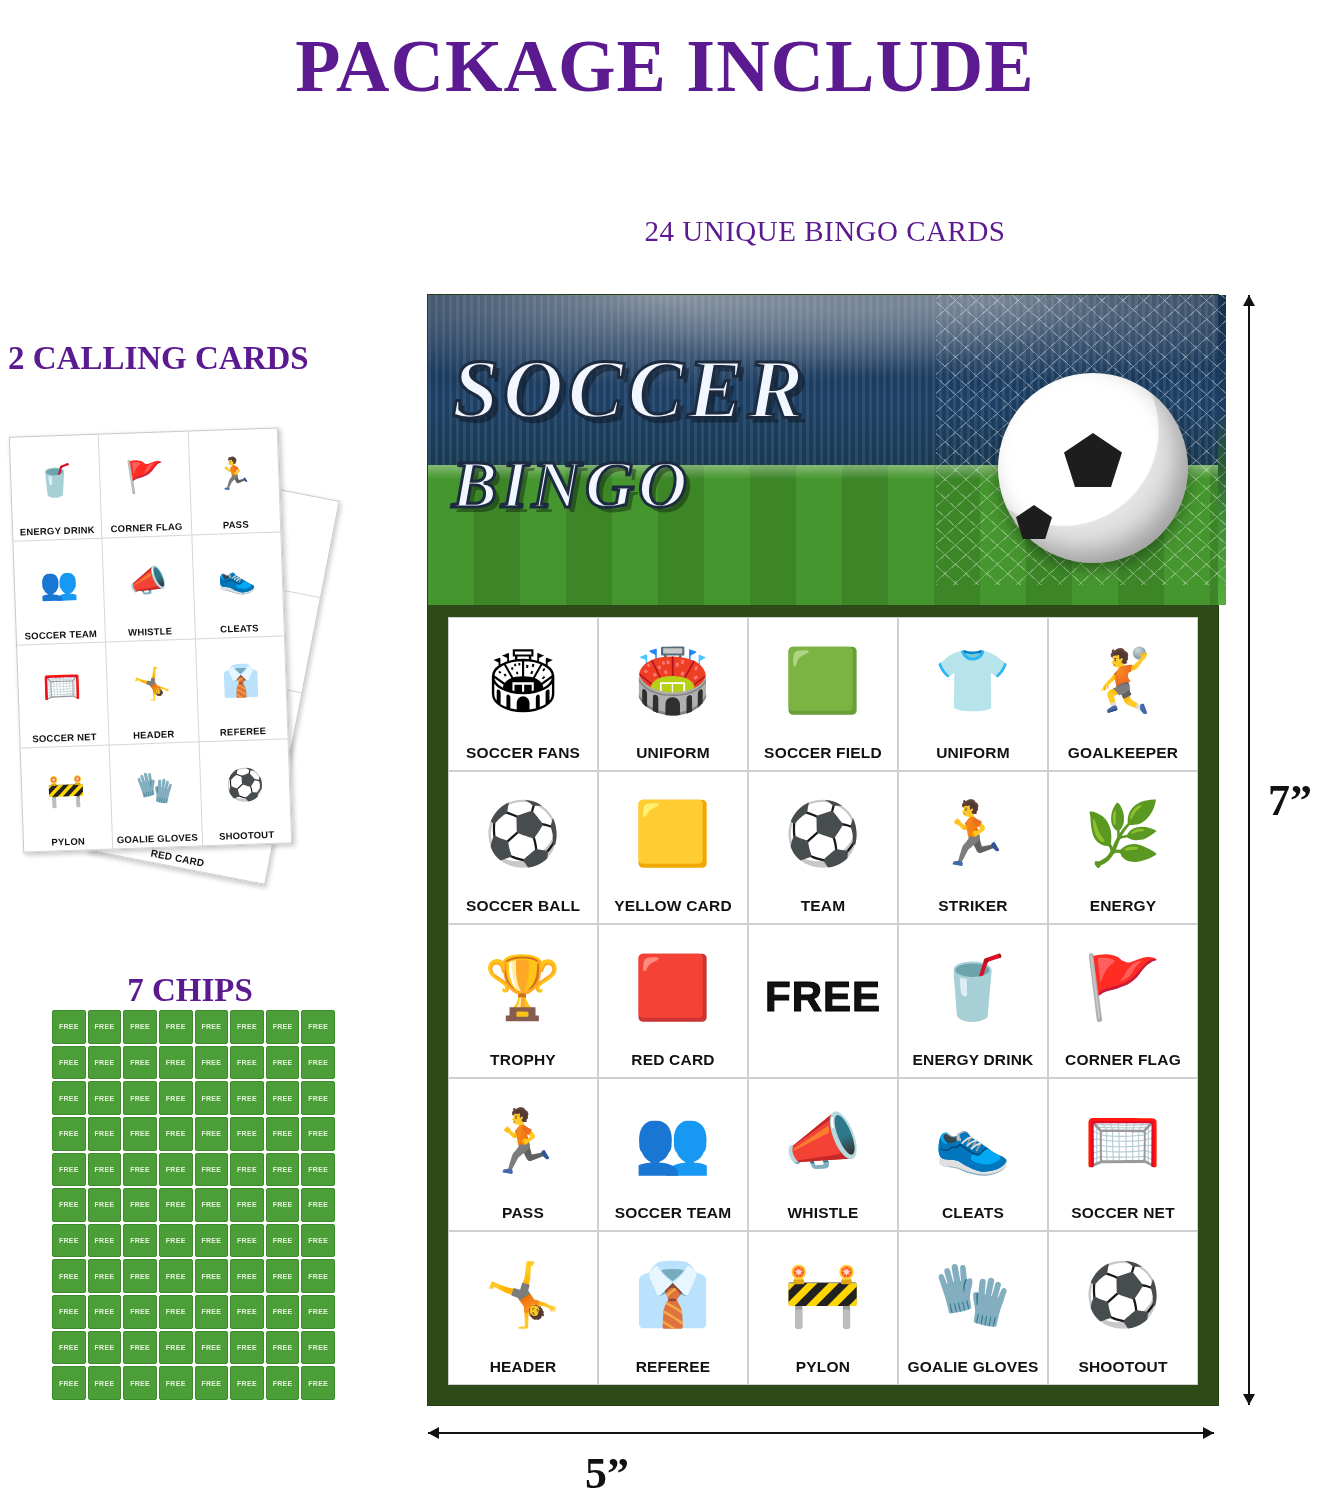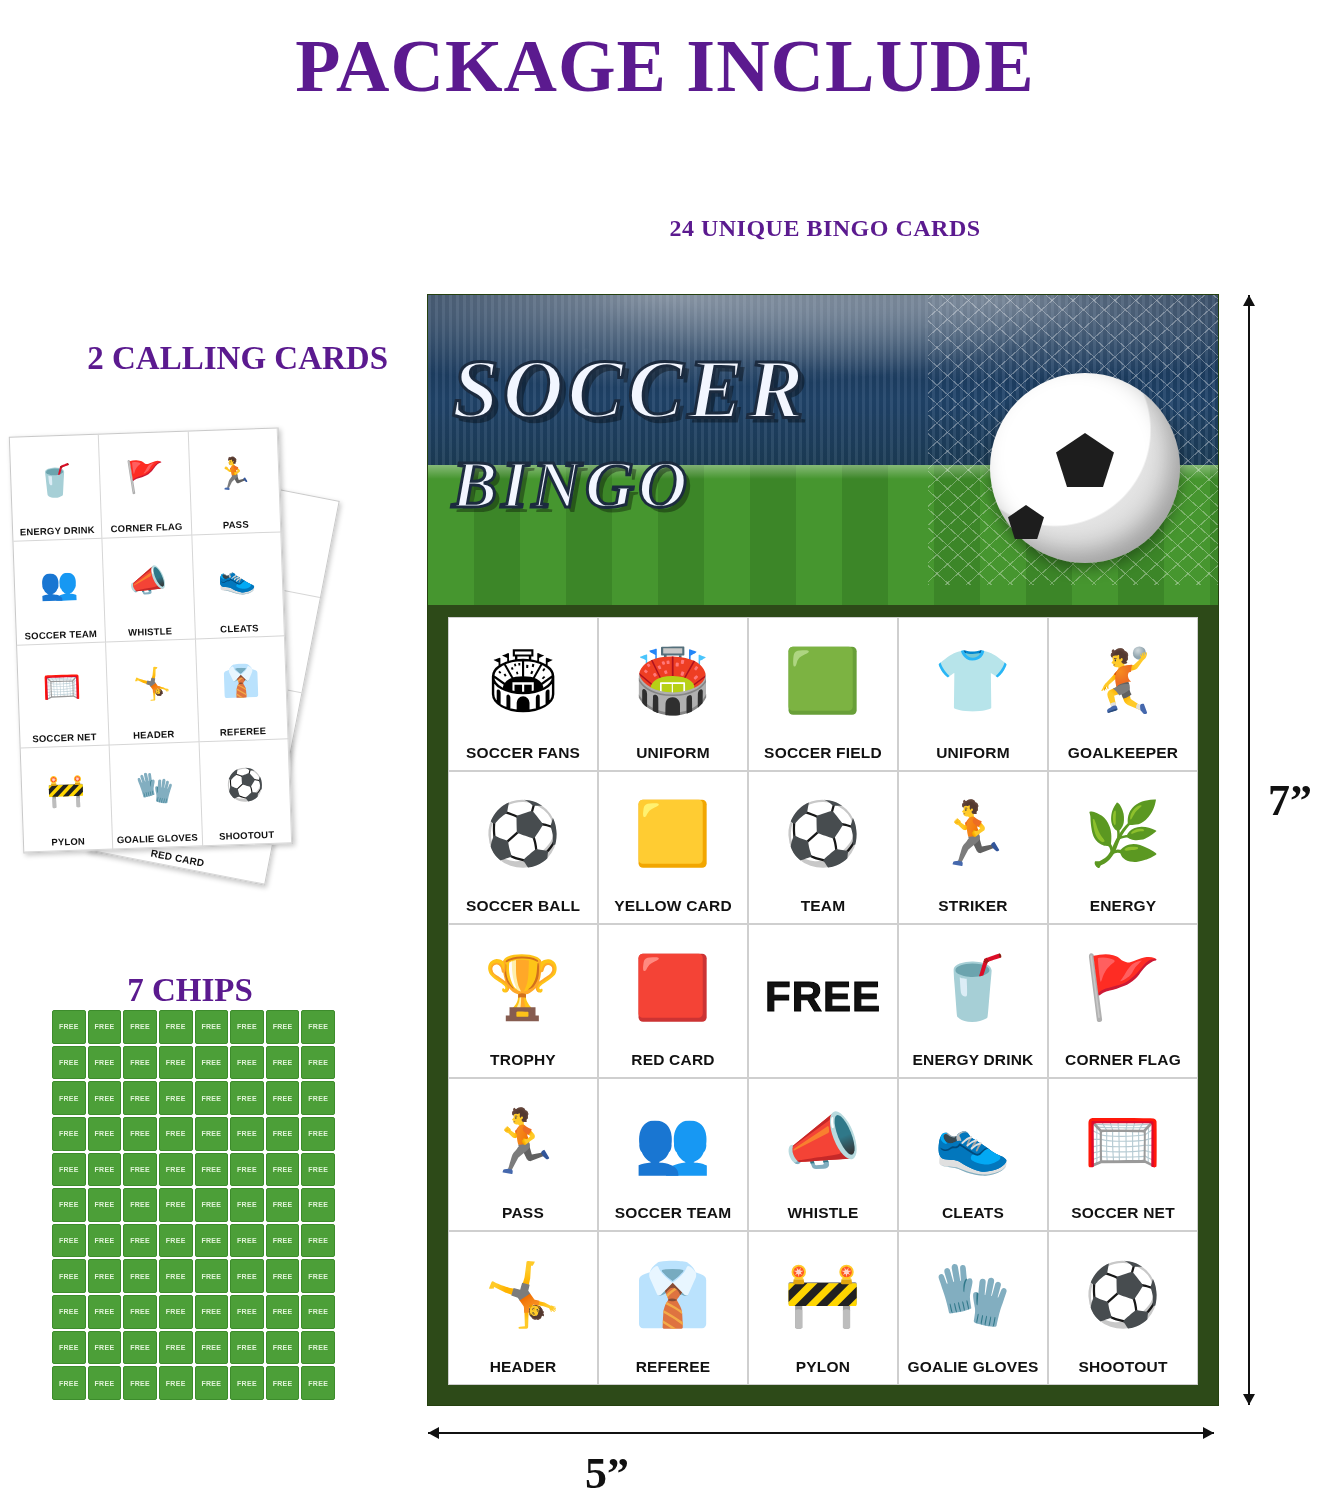--- a/index.html
+++ b/index.html
@@ -7,30 +7,30 @@
     width:1330px;height:1500px;background:#ffffff;position:relative;
     font-family:"Liberation Serif", serif;overflow:hidden;
   }
   .page-title{
     position:absolute;top:4px;left:0;width:1330px;text-align:center;
     color:#5b1a8f;font-weight:bold;font-size:74px;letter-spacing:1px;
     font-family:"Liberation Serif", serif;
     margin-top:20px;
   }
   .label-calling{
-    position:absolute;left:8px;top:340px;width:380px;text-align:right;
+    position:absolute;left:8px;top:340px;width:380px;text-align:left;
     color:#5b1a8f;font-weight:bold;font-size:33px;
   }
   .label-chips{
     position:absolute;left:20px;top:948px;width:340px;text-align:center;
     color:#5b1a8f;font-weight:bold;font-size:33px;margin-top:24px;
   }
   .label-cards{
     position:absolute;left:420px;top:215px;width:810px;text-align:center;
-    color:#5b1a8f;font-weight:bold;font-size:24px;letter-spacing:.5px;
+    color:#5b1a8f;font-weight:normal;font-size:29px;letter-spacing:.5px;
   }
 
   
   .calling-wrap{position:absolute;left:10px;top:420px;width:390px;height:470px;}
   .call-card{
     position:absolute;background:#fff;border:1px solid #c9c9c9;
     box-shadow:2px 2px 5px rgba(0,0,0,.22);
   }
   .call-back{
     left:112px;top:60px;width:180px;height:390px;transform:rotate(11deg);
@@ -71,20 +71,21 @@
     position:absolute;left:428px;top:295px;width:790px;height:1110px;
     background:#2d4a18;box-shadow:0 0 0 1px #25400f;
   }
   .bingo-header{
     position:relative;width:790px;height:310px;overflow:hidden;
     background:
       radial-gradient(circle at 20% 18%, rgba(255,255,255,.35) 0 2px, transparent 3px),
       radial-gradient(circle at 63% 10%, rgba(255,255,255,.30) 0 2px, transparent 3px),
       radial-gradient(circle at 84% 26%, rgba(255,255,255,.25) 0 2px, transparent 3px),
       linear-gradient(to bottom,#17304e 0%,#1d3e63 38%,#2a5c33 55%,#3f8c36 72%,#57ad3f 100%);
+    padding-left: 8px;
   }
   .stands{
     position:absolute;left:0;top:0;width:790px;height:175px;
     background:
       repeating-linear-gradient(90deg, rgba(255,255,255,.07) 0 3px, rgba(0,0,0,.06) 3px 7px),
       linear-gradient(to bottom,#16304f,#21456b 60%,#1b3a57 100%);
     opacity:.95;
   }
   .lights{
     position:absolute;left:0;top:0;width:790px;height:120px;

